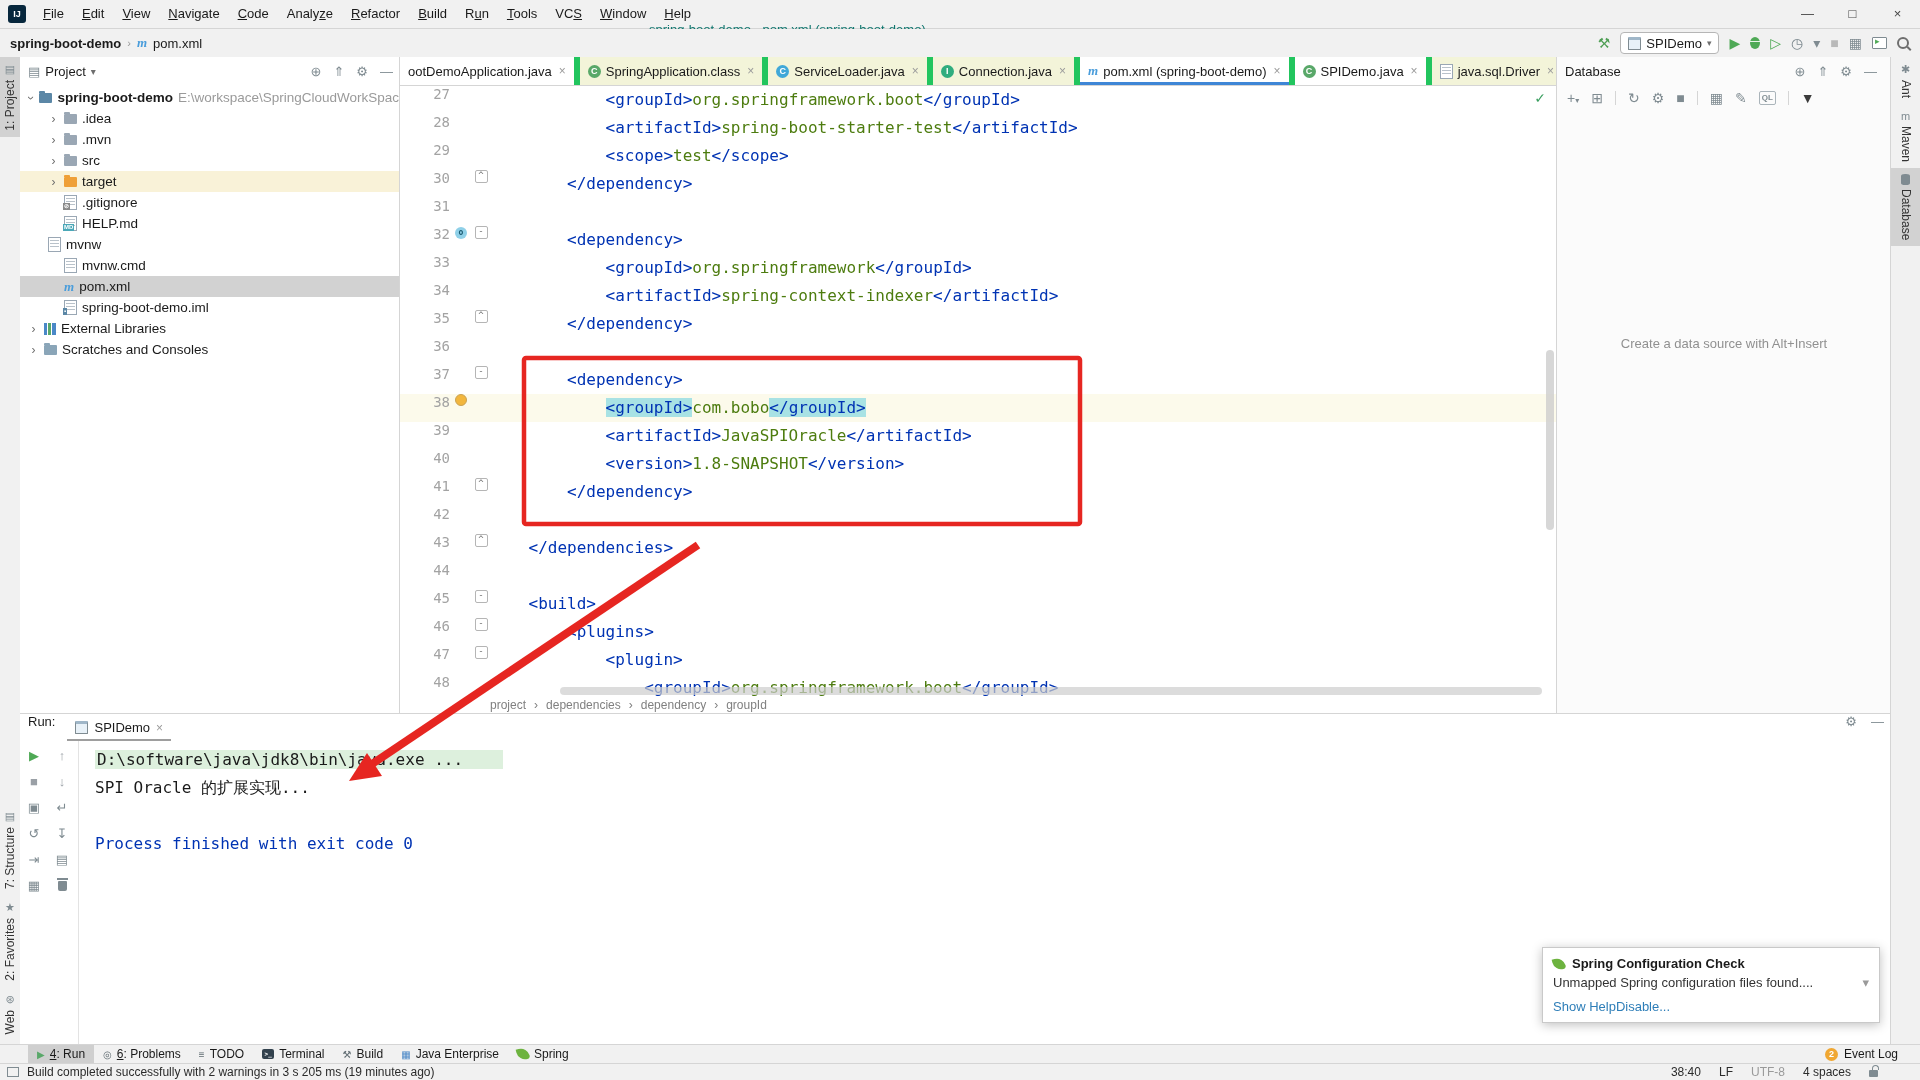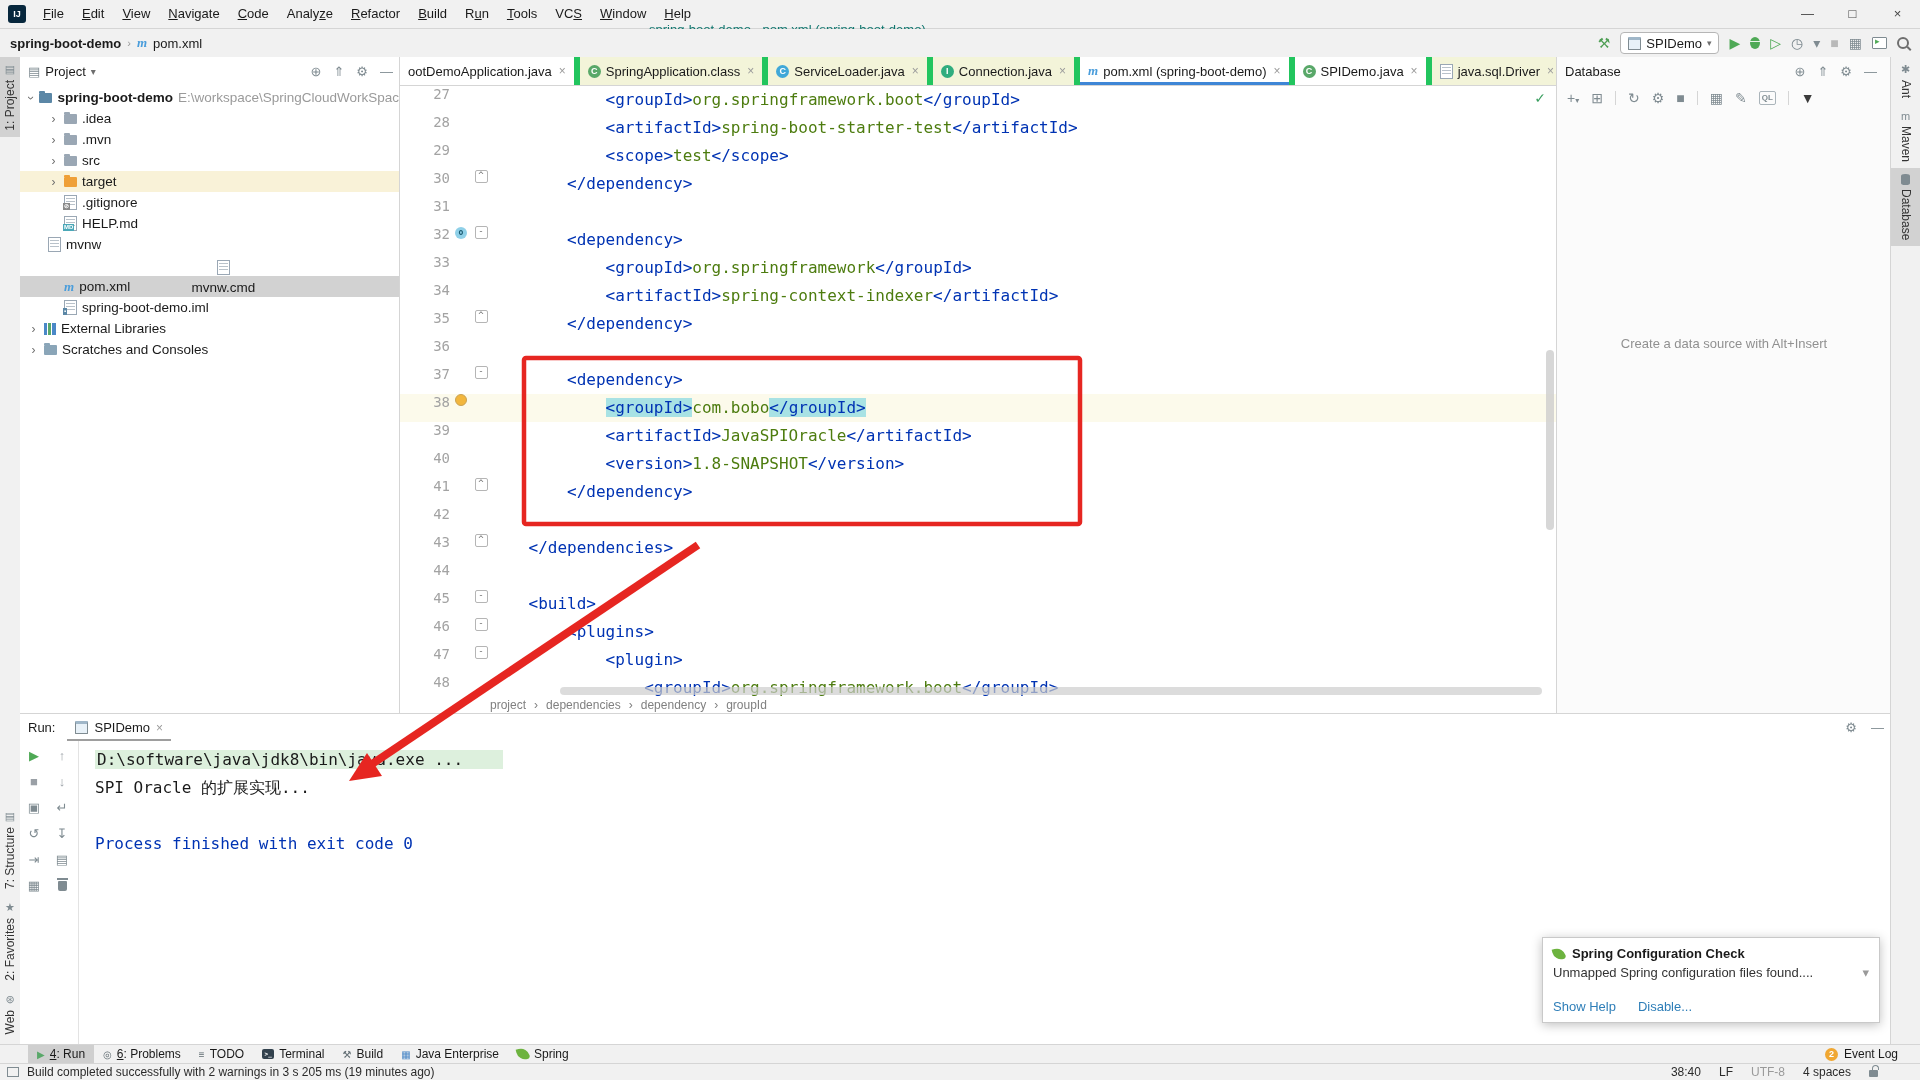--- a/index.html
+++ b/index.html
@@ -96,41 +96,41 @@
   
   .dbpanel{position:absolute;left:1556px;top:57px;width:334px;height:656px;background:#fbfbfb;border-left:1px solid #d5d5d5}
   .dbhead{height:28px;display:flex;align-items:center;font-size:13px;padding:0 8px;gap:6px}
   .dbhead .grow{flex:1}
   .dbtools{height:26px;display:flex;align-items:center;gap:12px;padding:0 10px;color:#7f8b91;font-size:13px}
   .dbtools .sep{width:1px;height:14px;background:#d5d5d5}
   .dbtools .ql{font:bold 8px/10px "Liberation Sans",sans-serif;border:1px solid #aab4ba;padding:1px 2px;border-radius:2px}
   .dbempty{margin-top:225px;text-align:center;font-size:13px;color:#909090}
   
   .console{position:absolute;left:20px;top:713px;width:1870px;height:331px;background:#fff;border-top:1px solid #d5d5d5}
-  .chead{height:27px;display:flex;align-items:center;font-size:13px}
+  .chead{height:27px;display:flex;font-size:13px}
   .chead .runlbl{margin:0 12px 0 8px}
   .ctab{display:flex;align-items:center;gap:6px;height:100%;padding:0 8px;box-shadow:inset 0 -2px 0 #9e9e9e}
   .ctab .x{color:#9b9b9b;font-size:12px}
   .chead .hic{color:#7f8b91;margin-right:14px;font-size:13px}
   .chead .grow{flex:1}
   .ctools{position:absolute;left:0;top:27px;width:58px;bottom:0;border-right:1px solid #e3e3e3;
           display:grid;grid-template-columns:28px 28px;align-content:start;row-gap:13px;padding-top:8px;justify-items:center}
   .ctools span{font-size:13px;line-height:1}
   .ico-trash{display:inline-block;position:relative;width:9px;height:10px;background:#7f8b91;border-radius:1px 1px 2px 2px;margin-top:2px}
   .ico-trash::before{content:"";position:absolute;top:-3px;left:-1px;width:11px;height:2px;background:#7f8b91}
   .cout{position:absolute;left:75px;top:32px;right:20px;font-family:"DejaVu Sans Mono",monospace;font-size:16px;line-height:28px;white-space:pre}
   .cout .command{background:#ddf0dd;padding:0 40px 0 2px;color:#1a1a1a}
   .cout .system{color:#0033b3}
   
   .notif{position:absolute;right:10px;bottom:22px;width:316px;background:#fff;border:1px solid #c9c9c9;
          box-shadow:0 2px 10px rgba(0,0,0,.25);padding:8px 10px;font-size:13px}
   .notif .t{display:flex;align-items:center;gap:7px;font-weight:bold}
   .notif .b{margin-top:4px;color:#333;display:flex;align-items:center}
   .notif .b .chv{margin-left:auto;color:#9a9a9a}
-  .notif .links{margin-top:19px;display:flex;gap:22px;color:#2e7eb8}
+  .notif .links{margin-top:9px;display:flex;color:#2e7eb8}
   .ico-leaf{display:inline-block;width:12px;height:12px;background:#6db33f;border-radius:0 100% 4px 100%;transform:rotate(-15deg);flex:none}
   
   .bottombar{position:absolute;left:0;right:0;bottom:17px;height:18px;background:#f1f1f1;border-top:1px solid #d5d5d5;
              display:flex;align-items:center;font-size:12px}
   .bitem{display:flex;align-items:center;gap:5px;height:100%;padding:0 9px}
   .bitem u{text-decoration:underline}
   .bitem.active{background:#cfcfcf}
   .bitem .bic{font-size:10px;color:#5f6b71}
   .ico-term{display:inline-block;width:12px;height:10px;background:#32414d;border-radius:2px;color:#fff;font:bold 6px/10px "DejaVu Sans Mono",monospace;text-align:center}
   .evlog{margin-left:auto;display:flex;align-items:center;gap:6px;margin-right:22px}
@@ -276,21 +276,21 @@
           <span class="ico-file">
             <span class="tag">MD</span>
           </span>
           <span class="lbl">HELP.md</span>
         </div>
         <div class="trow" style="padding-left: 12px;">
           <span class="chev"></span>
           <span class="ico-file"></span>
           <span class="lbl">mvnw</span>
         </div>
-        <div class="trow" style="padding-left: 28px; flex-direction: column;">
+        <div class="trow" style="padding-left: 28px;">
           <span class="chev"></span>
           <span class="ico-file"></span>
           <span class="lbl">mvnw.cmd</span>
         </div>
         <div class="trow sel" style="padding-left: 28px;">
           <span class="chev"></span>
           <span class="m-ico">m</span>
           <span class="lbl">pom.xml</span>
         </div>
         <div class="trow" style="padding-left: 28px;">

